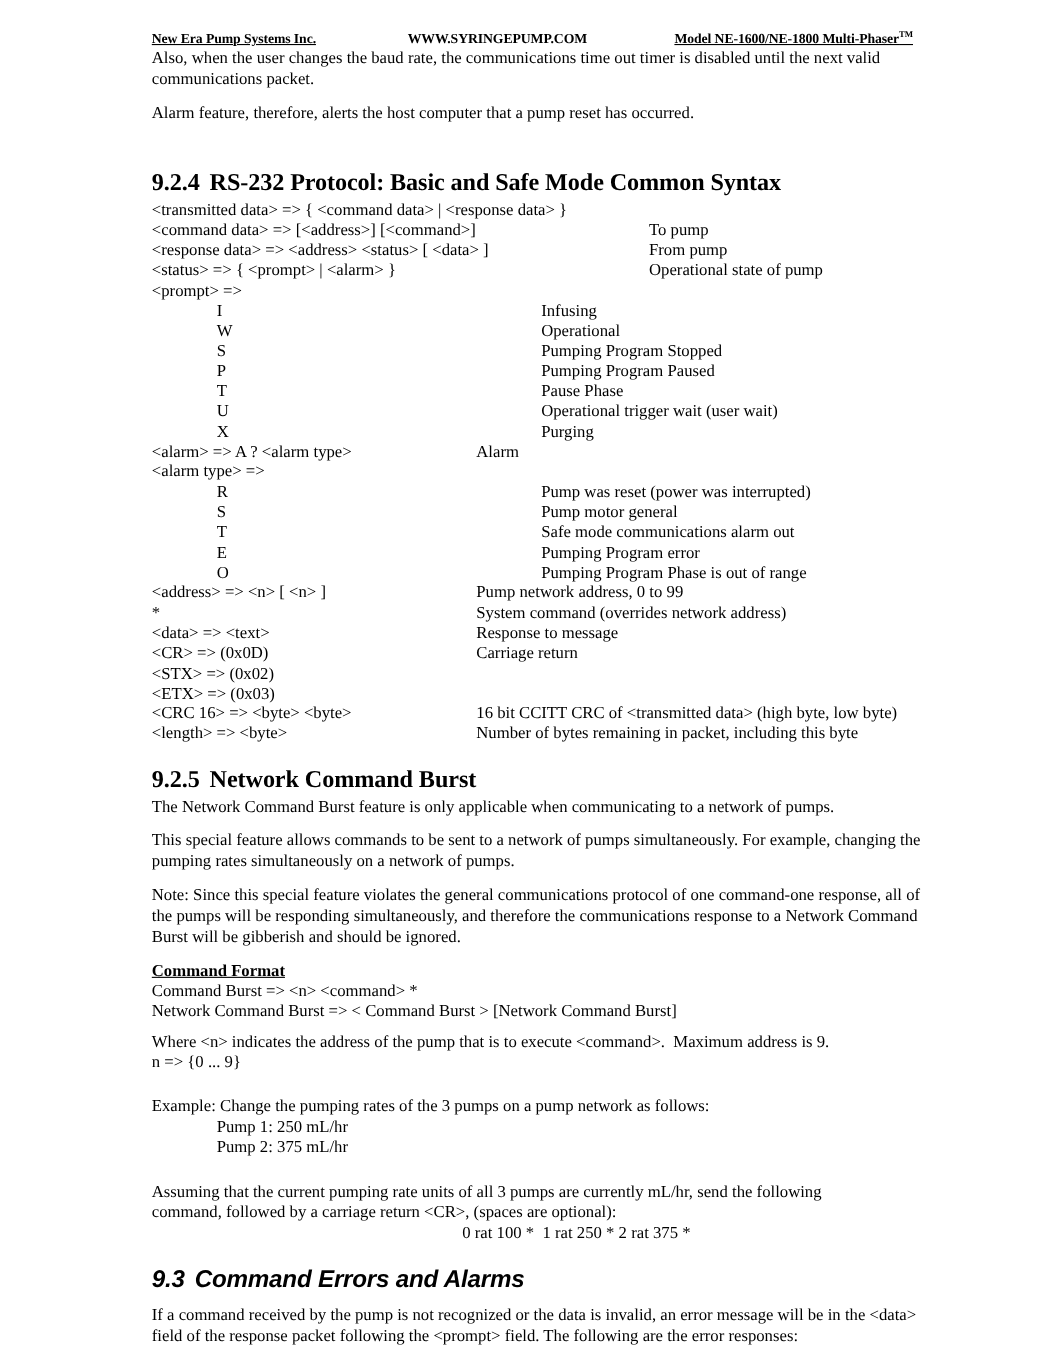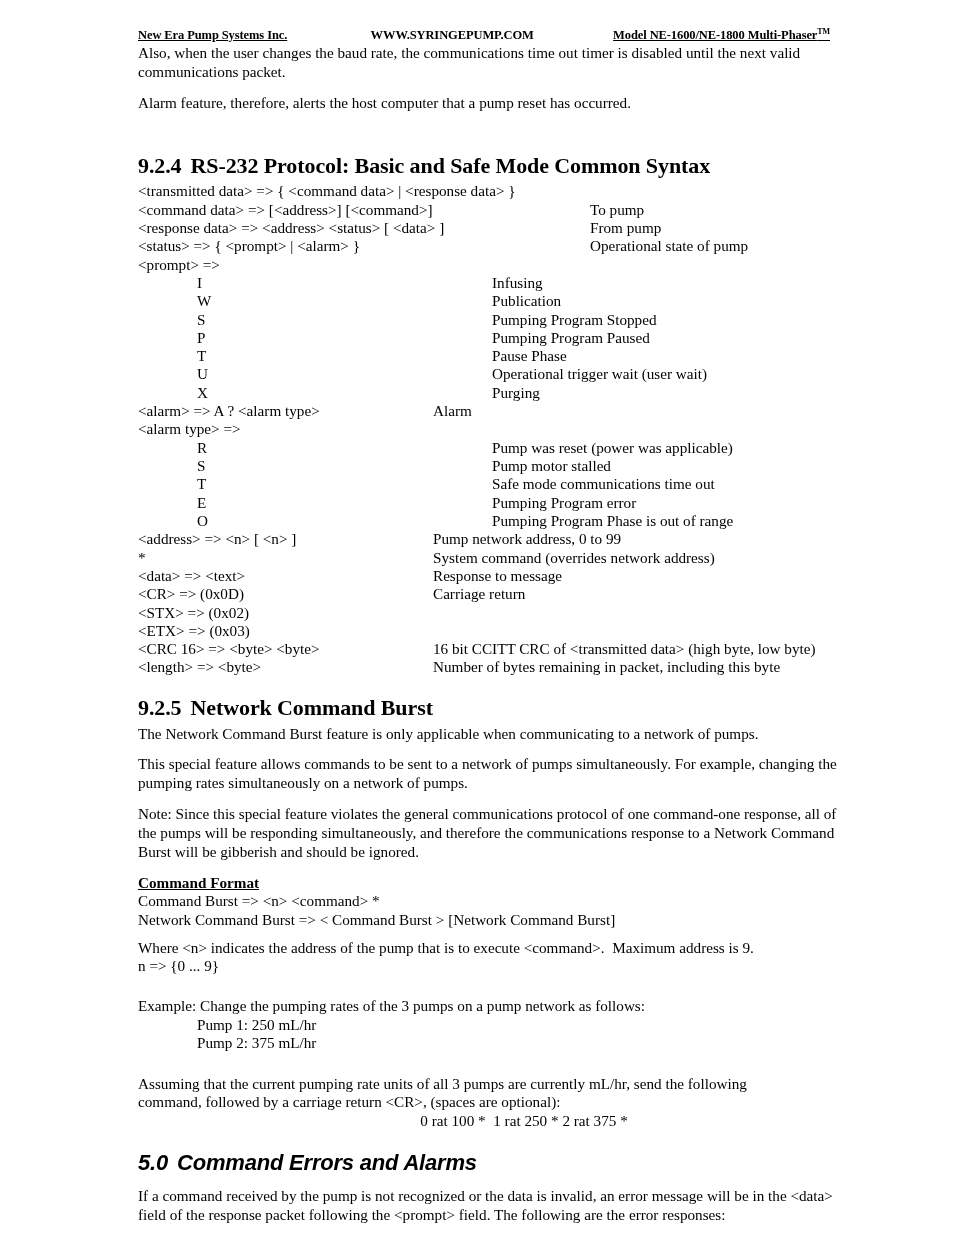--- a/index.html
+++ b/index.html
@@ -190,21 +190,21 @@
       </div>
     </div>
 
     <div class="syntax-block">
       <div class="srow code">
         <span class="term">I</span>
         <span class="desc">Infusing</span>
       </div>
       <div class="srow code">
         <span class="term">W</span>
-        <span class="desc">Publication</span>
+        <span class="desc">Operational</span>
       </div>
       <div class="srow code">
         <span class="term">S</span>
         <span class="desc">Pumping Program Stopped</span>
       </div>
       <div class="srow code">
         <span class="term">P</span>
         <span class="desc">Pumping Program Paused</span>
       </div>
       <div class="srow code">
@@ -228,29 +228,29 @@
       </div>
       <div class="srow dcol">
         <span class="term">&lt;alarm type&gt; =&gt;</span>
         <span class="desc"></span>
       </div>
     </div>
 
     <div class="syntax-block">
       <div class="srow code">
         <span class="term">R</span>
-        <span class="desc">Pump was reset (power was applicable)</span>
+        <span class="desc">Pump was reset (power was interrupted)</span>
       </div>
       <div class="srow code">
         <span class="term">S</span>
-        <span class="desc">Pump motor stalled</span>
+        <span class="desc">Pump motor general</span>
       </div>
       <div class="srow code">
         <span class="term">T</span>
-        <span class="desc">Safe mode communications time out</span>
+        <span class="desc">Safe mode communications alarm out</span>
       </div>
       <div class="srow code">
         <span class="term">E</span>
         <span class="desc">Pumping Program error</span>
       </div>
       <div class="srow code">
         <span class="term">O</span>
         <span class="desc">Pumping Program Phase is out of range</span>
       </div>
     </div>
@@ -312,20 +312,20 @@
     <div class="plain-line">Example: Change the pumping rates of the 3 pumps on a pump network as follows:</div>
     <div class="indent1">Pump 1: 250 mL/hr</div>
     <div class="indent1">Pump 2: 375 mL/hr</div>
 
     <div class="spacer-lg"></div>
 
     <div class="plain-line">Assuming that the current pumping rate units of all 3 pumps are currently mL/hr, send the following</div>
     <div class="plain-line">command, followed by a carriage return &lt;CR&gt;, (spaces are optional):</div>
     <div class="indent2">0 rat 100 *  1 rat 250 * 2 rat 375 *</div>
 
-    <h2 class="sec-big"><span class="num">5.0</span><span>Command Errors and Alarms</span></h2>
+    <h2 class="sec-big"><span class="num">9.3</span><span>Command Errors and Alarms</span></h2>
 
     <p class="para tight">If a command received by the pump is not recognized or the data is invalid, an error message will be in the &lt;data&gt; field of the response packet following the &lt;prompt&gt; field.  The following are the error responses:</p>
 
   </div>
 
 
 </div>
 
 </body></html>

